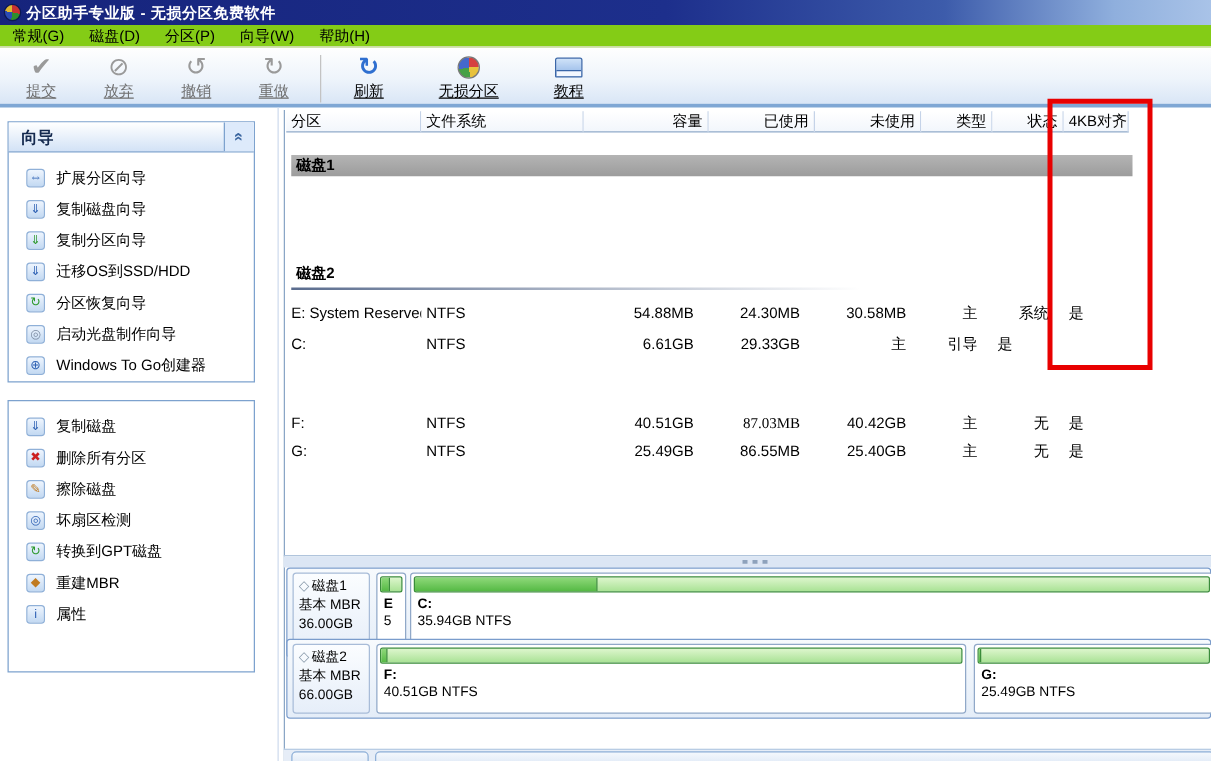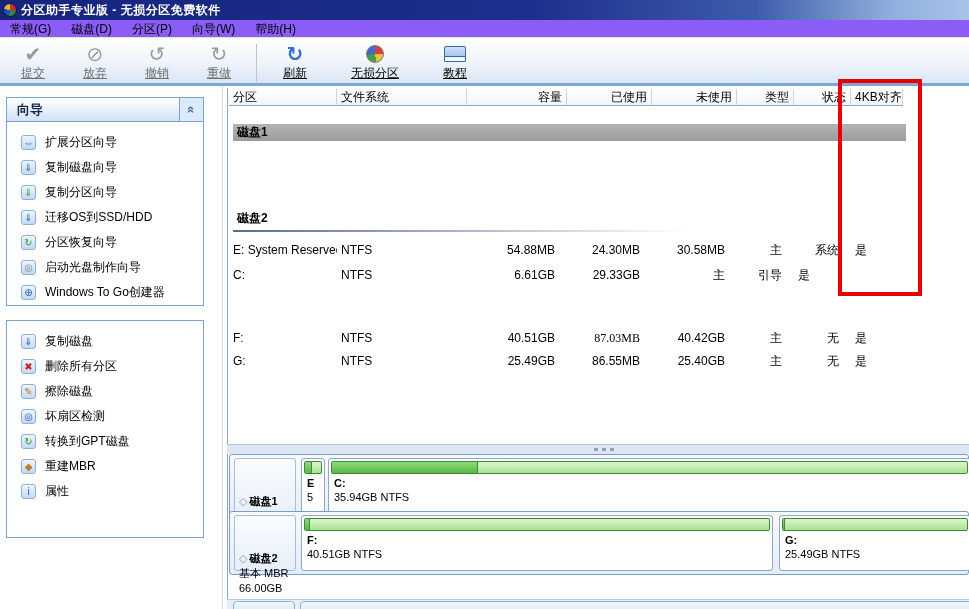--- a/index.html
+++ b/index.html
@@ -10,21 +10,21 @@
   
   .titlebar { position:absolute; left:0; top:0; width:969px; height:20px;
     background:linear-gradient(90deg,#16247c 0%,#1d2f8c 55%,#3d5cab 78%,#8fafdd 92%,#a9c3e8 100%);
     display:flex; align-items:center; padding-left:3px; }
   .app-icon { width:14px; height:14px; border-radius:50%;
     background:conic-gradient(#c83232 0 100deg,#2d8f2d 100deg 190deg,#2b4bb4 190deg 280deg,#e0b830 280deg 360deg);
     border:1px solid #0c1850; margin-right:4px; flex:0 0 aupx; }
   .titlebar span { color:#fff; font-weight:bold; font-size:12px; letter-spacing:0.5px; }
 
   
-  .menubar { position:absolute; left:0; top:20px; width:969px; height:18px; background:#8b5cf6;
+  .menubar { position:absolute; left:0; top:20px; width:969px; height:18px; background:#84cc16;
     border-bottom:1px solid #e3e1d8; display:flex; align-items:center; }
   .menu-item { padding:1px 10px; height:16px; line-height:15px; cursor:default; }
 
   
   .toolbar { position:absolute; left:0; top:39px; width:969px; height:47px;
     background:linear-gradient(#fefefe,#eef4fb 55%,#d9e6f6);
     border-bottom:3px solid #7fa7d4; }
   .tbtn { position:absolute; top:3px; height:41px; text-align:center; }
   .tbtn .tico { display:block; height:24px; line-height:24px; font-size:20px; }
   .tbtn .tlabel { display:block; font-size:12px; line-height:14px;text-decoration:underline; }
@@ -77,21 +77,21 @@
 
   
   .table-bottom-line { position:absolute; left:227px; top:444px; width:742px; height:1px; background:#b0c4dc; }
   .splitter { position:absolute; left:227px; top:445px; width:742px; height:9px; background:#dce6f4; }
   .split-dots { position:absolute; left:594px; top:448px; width:4px; height:3px; background:#8ea2bc;
     box-shadow:8px 0 #8ea2bc,16px 0 #8ea2bc; }
   .disk-panel { position:absolute; left:229px; width:740px; border:1px solid #7a9ccc; border-radius:3px;
     background:linear-gradient(#f7fafd,#e4edf8); }
   .dinfo { position:absolute; left:4px; top:3px; bottom:3px; width:62px; border:1px solid #a8bcd8; border-radius:3px;
     background:linear-gradient(#fbfdff,#e6eef9); padding:3px 0 0 4px; font-size:11px; line-height:15px; }
-  .dinfo .dname { font-weight:bold;margin-top:32px; }
+  .dinfo .dname { font-weight:normal; }
   .disk-glyph { color:#8899aa; font-size:11px; margin-right:2px; }
   .pblock { position:absolute; top:3px; bottom:3px; background:#fff; border:1px solid #90a8c8; border-radius:3px; padding:2px; }
   .pbar { height:13px; border:1px solid #3a8c3a; border-radius:2px;
     background:linear-gradient(#ddf6cd,#a9e295); position:relative; overflow:hidden; }
   .pbar .used { position:absolute; left:0; top:0; bottom:0; background:linear-gradient(#8fd97a,#55b944); border-right:1px solid #3a8c3a; }
   .ptext { font-size:11px; line-height:14px; padding:2px 0 0 3px; white-space:nowrap; overflow:hidden; }
   .ptext .p1 { font-weight:bold; }
   .stub { position:absolute; top:601px; height:10px; border:1px solid #8fb0d8; border-radius:4px 4px 0 0;
     background:linear-gradient(#f4f8fd,#e2ebf7); }
   .bottom-strip { position:absolute; left:227px; top:599px; width:742px; height:10px; background:#e6edf7; border-top:1px solid #b8cce4; }

